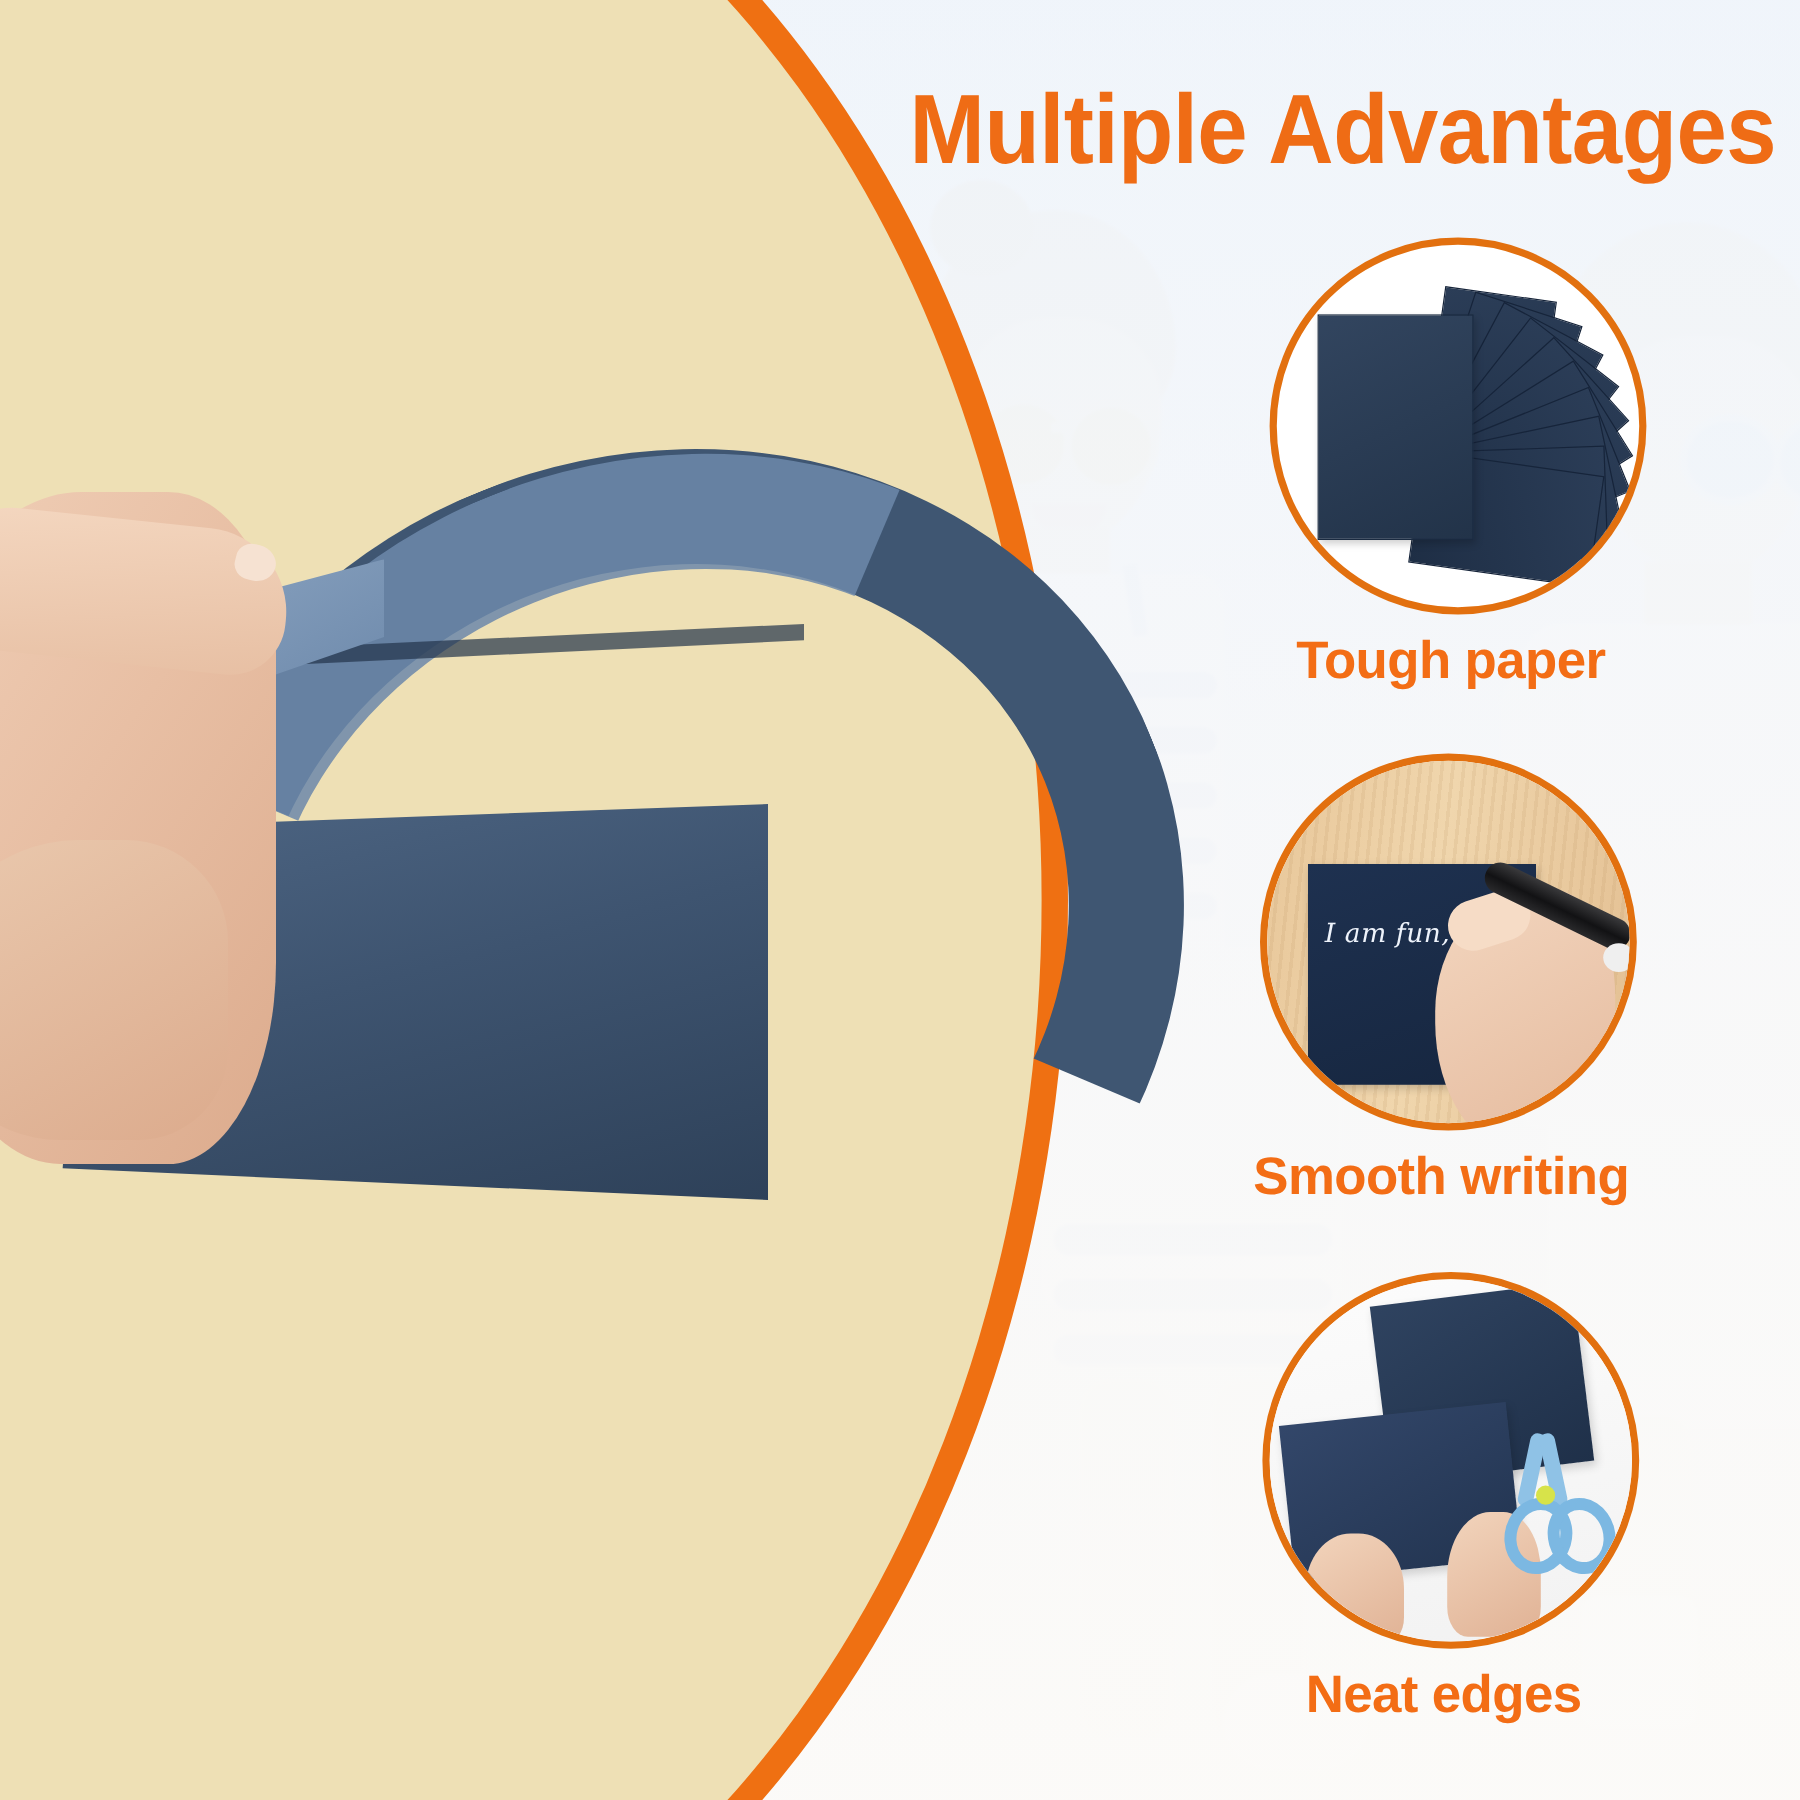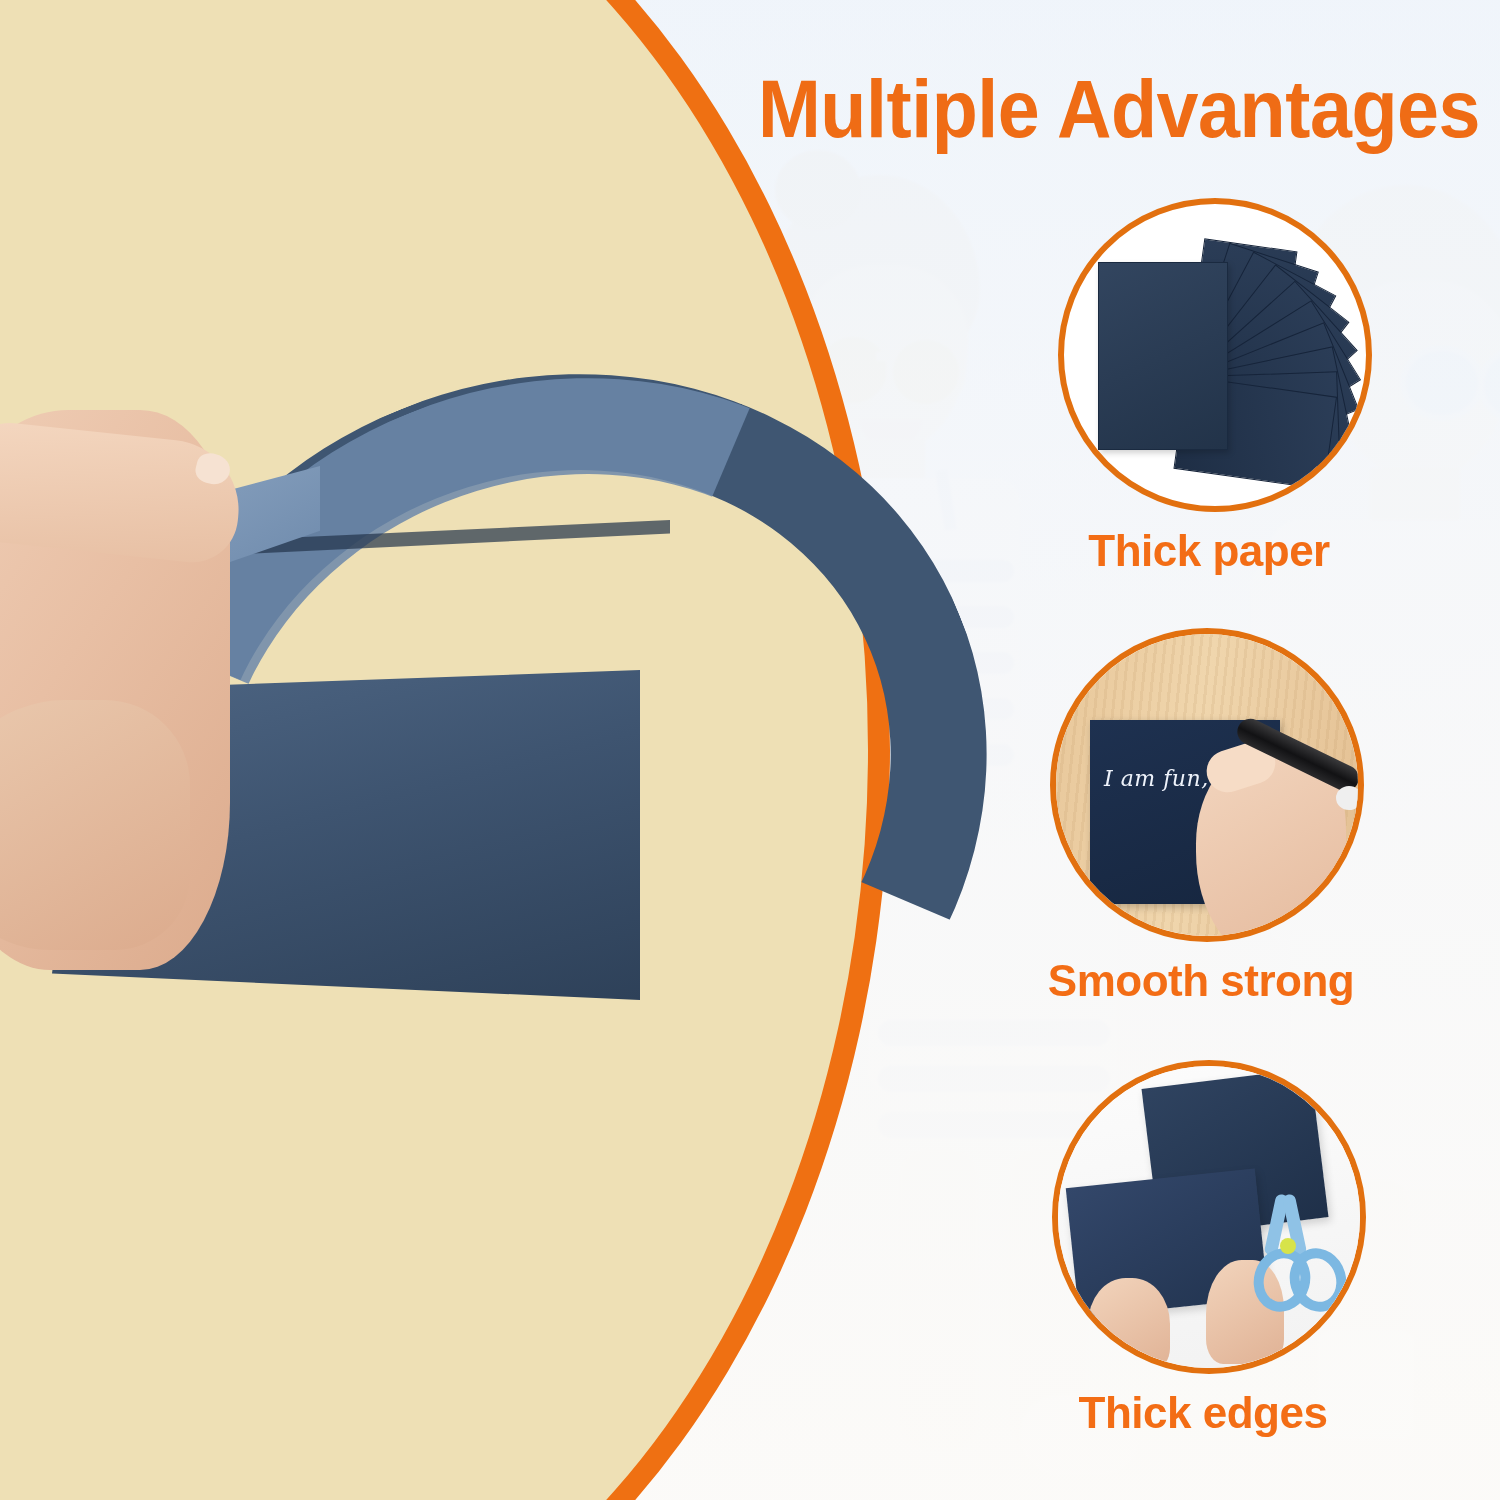--- a/index.html
+++ b/index.html
@@ -323,45 +323,45 @@
         <span style="transform:rotate(38deg);"></span>
         <span style="transform:rotate(48deg);"></span>
         <span style="transform:rotate(58deg);"></span>
         <span style="transform:rotate(68deg);"></span>
         <span style="transform:rotate(78deg);"></span>
         <span style="transform:rotate(88deg);"></span>
         <span style="transform:rotate(98deg);"></span>
       </div>
       <div class="front-sheet"></div>
     </div>
-    <div class="f-label">Thick paper</div>
+    <div class="f-label">Tough paper</div>
   </div>
 
   <div class="feature f2">
     <div class="circle">
       <div class="wood"></div>
       <div class="note"></div>
       <div class="script">I am fun, and</div>
       <div class="w-hand"></div>
       <div class="w-finger"></div>
       <div class="pen"></div>
       <div class="pen-cap"></div>
     </div>
-    <div class="f-label">Smooth strong</div>
+    <div class="f-label">Smooth writing</div>
   </div>
 
   <div class="feature f3">
     <div class="circle">
       <div class="c3bg"></div>
       <div class="sheetA"></div>
       <div class="sheetB"></div>
       <div class="handL"></div>
       <div class="handR"></div>
       <div class="sc-blade1"></div>
       <div class="sc-blade2"></div>
       <div class="sc-ring1"></div>
       <div class="sc-ring2"></div>
       <div class="sc-pivot"></div>
     </div>
-    <div class="f-label">Thick edges</div>
+    <div class="f-label">Neat edges</div>
   </div>
 
 </div>
 
 </body></html>

